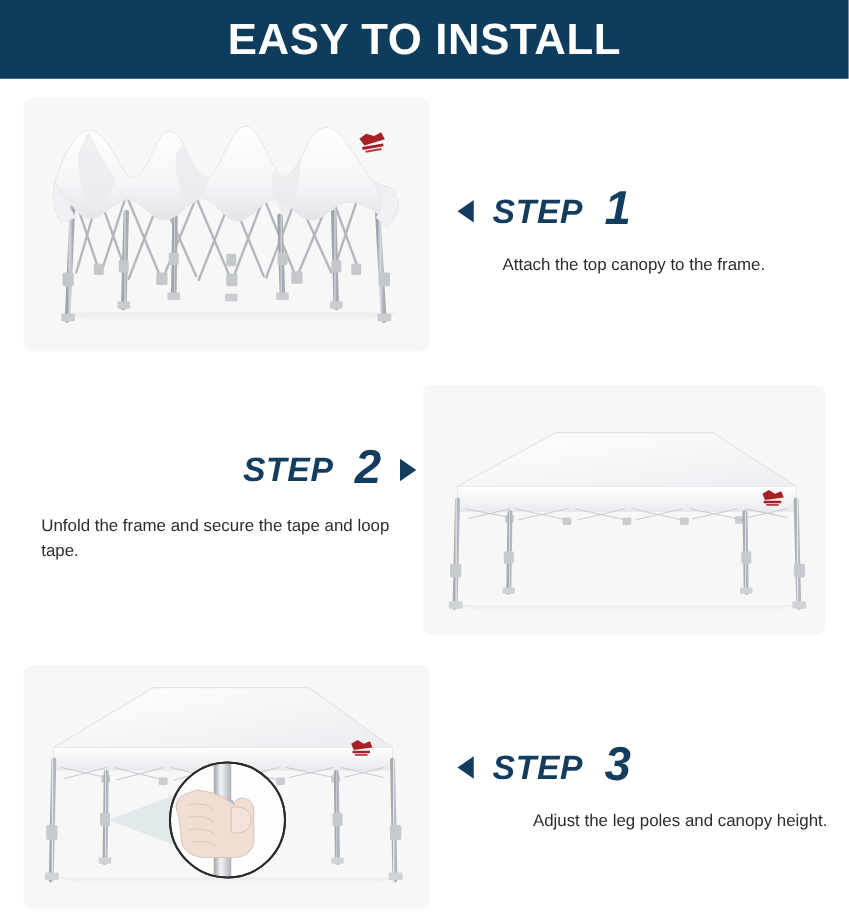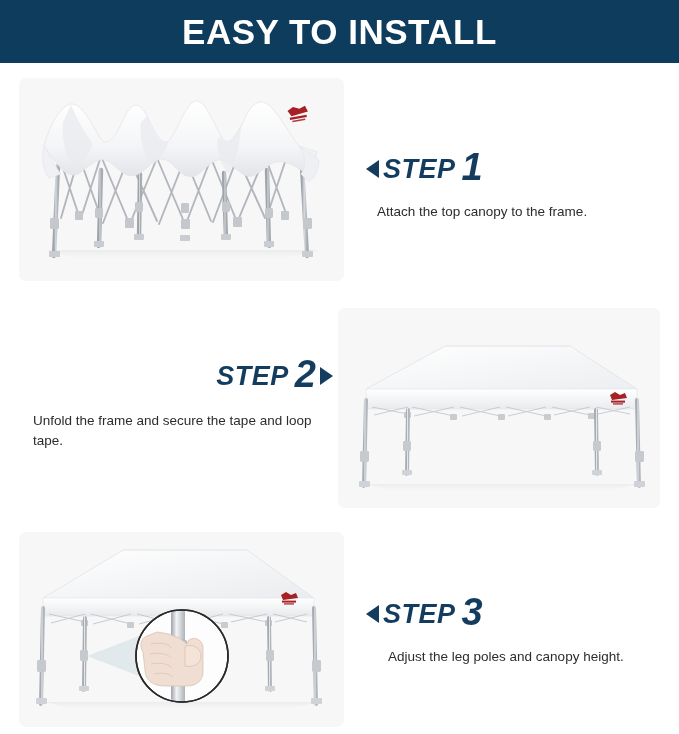--- a/index.html
+++ b/index.html
@@ -43,21 +43,21 @@
     background: #f7f7f7;
     border-radius: 7px;
     overflow: hidden;
   }
 
   
   .step-block { position: absolute; }
   .step-head {
     display: flex;
     align-items: center;
-    gap: 4px;
+    gap: 15px;
     color: #133c5e;
     line-height: 1;
     white-space: nowrap;
   }
   .step-head.right { justify-content: flex-end; }
   .step-word {
     font-family: "Liberation Sans", sans-serif;
     font-weight: bold;
     font-style: italic;
     font-size: 27px;
@@ -221,21 +221,21 @@
       </svg>
     </div>
   </div>
 
   <div class="step-block" style="left:366px; top:150px; width:296px;">
     <div class="step-head">
       <span class="tri tri-left"></span>
       <span class="step-word">STEP</span>
       <span class="step-num">1</span>
     </div>
-    <div class="step-desc" style="margin-left:11px;">Attach the top canopy to the frame.</div>
+    <div class="step-desc" style="margin-left:36px;">Attach the top canopy to the frame.</div>
   </div>
 
   <div class="step-block" style="left:33px; top:357px; width:300px;">
     <div class="step-head right">
       <span class="step-word">STEP</span>
       <span class="step-num">2</span>
       <span class="tri tri-right"></span>
     </div>
     <div class="step-desc" style="margin-top:16px;">Unfold the frame and secure the tape and loop tape.</div>
   </div>
@@ -436,16 +436,16 @@
       </svg>
     </div>
   </div>
 
   <div class="step-block" style="left:366px; top:595px; width:296px;">
     <div class="step-head">
       <span class="tri tri-left"></span>
       <span class="step-word">STEP</span>
       <span class="step-num">3</span>
     </div>
-    <div class="step-desc" style="margin-left:22px;">Adjust the leg poles and canopy height.</div>
+    <div class="step-desc" style="margin-left:22px;text-align:right;">Adjust the leg poles and canopy height.</div>
   </div>
 
 </div>
 
 </body></html>

